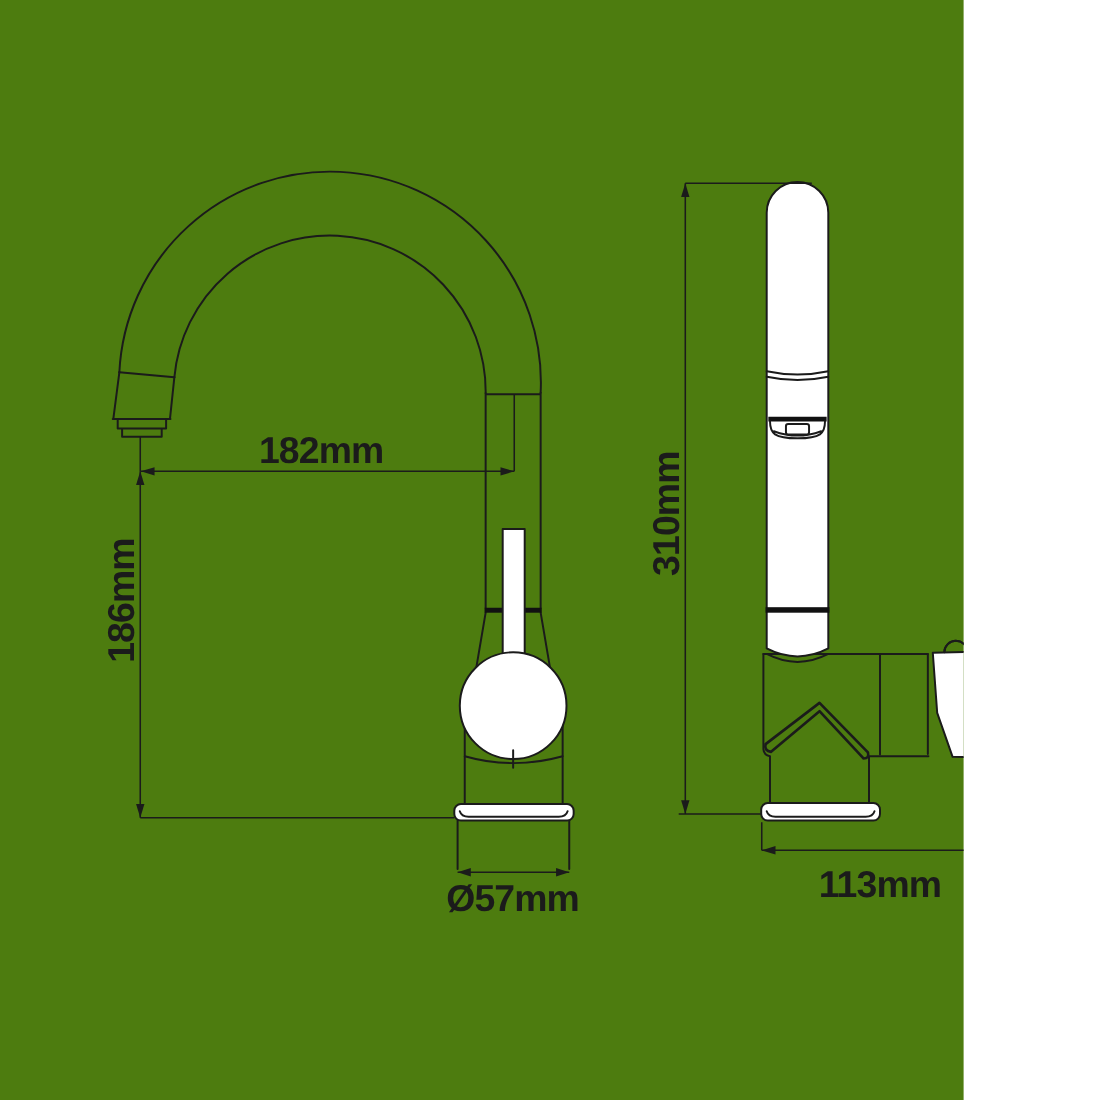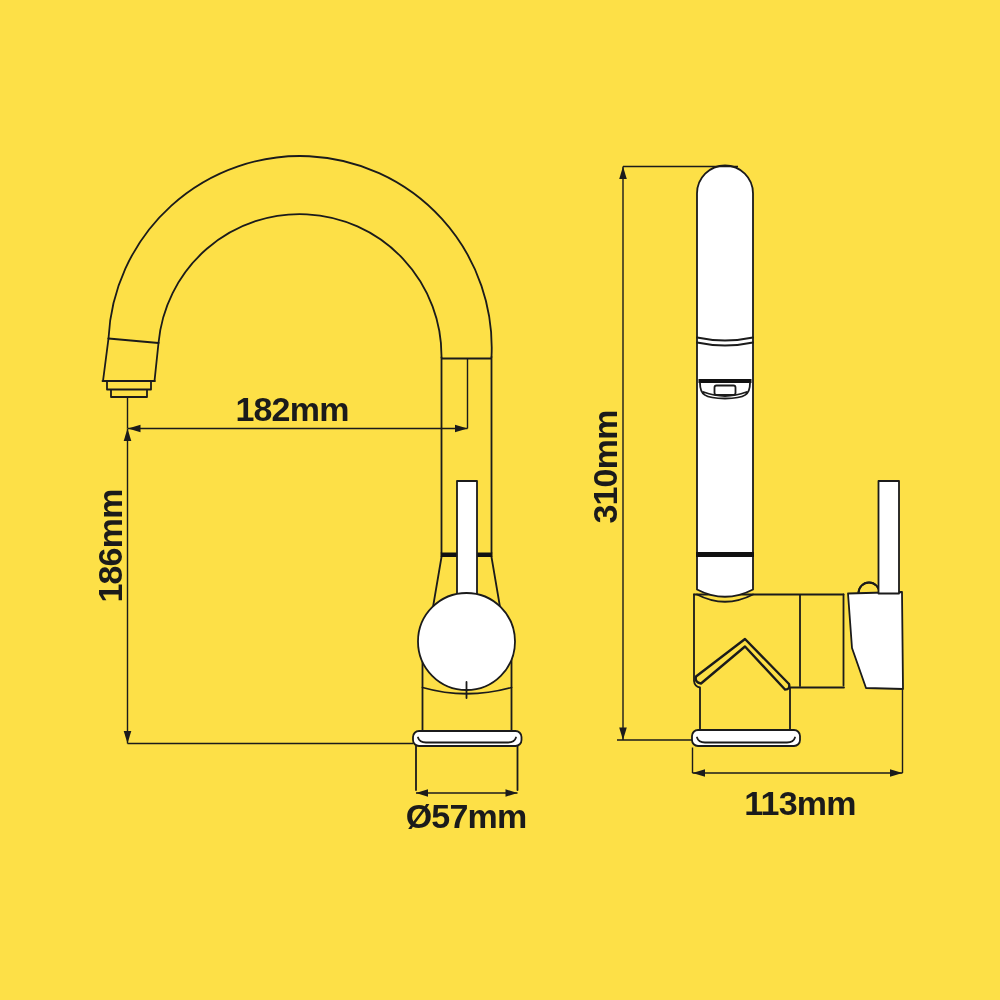--- a/index.html
+++ b/index.html
@@ -5,23 +5,23 @@
   html, body {
     margin: 0;
     padding: 0;
     background: #ffffff;
     width: 1000px;
     height: 1000px;
     font-family: "Liberation Sans", sans-serif;
   }
   .canvas {
     position: relative;
-    width: 1000px;
+    width: 876px;
     height: 1000px;
-    background: #fde047;
+    background: #4d7c0f;
     overflow: hidden;
   }
   svg { display: block; }
   .outline {
     fill: none;
     stroke: #1b1b1b;
     stroke-width: 1.8;
     stroke-linecap: round;
     stroke-linejoin: round;
   }

